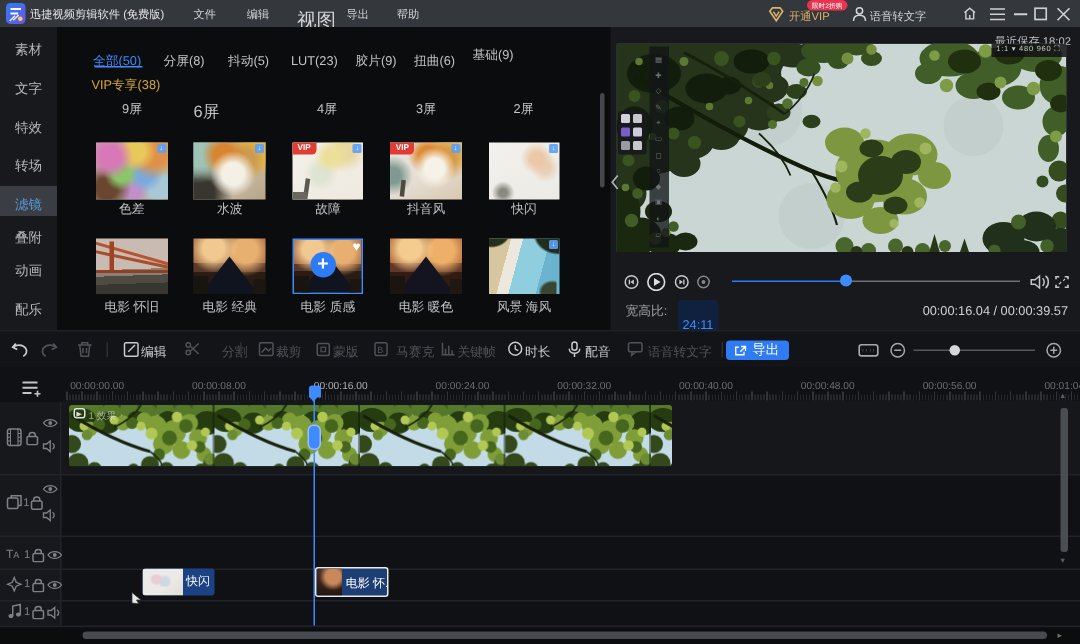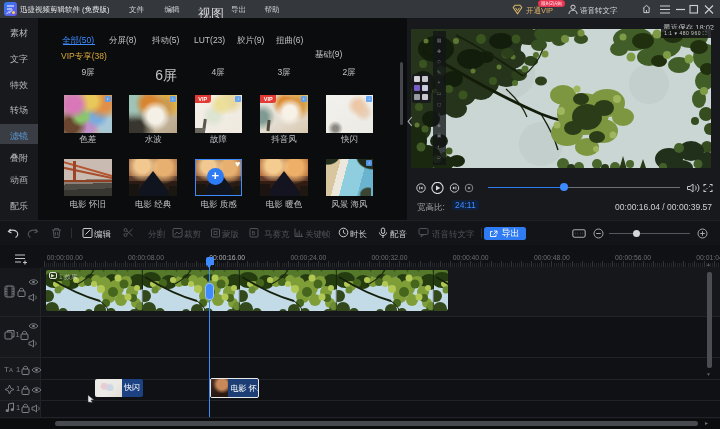--- a/index.html
+++ b/index.html
@@ -63,25 +63,25 @@
 
 <div class="ab" style="left:38px;top:18px;width:369px;height:202px;background:#0b0c0e"></div>
 
 <div class="ab" style="left:62px;top:34.5px;font-size:8.5px;color:#3e8bff">全部(50)</div>
 <div class="ab" style="left:62.5px;top:43.8px;width:32px;height:1.5px;background:#3e8bff"></div>
 <div class="ab" style="left:109px;top:34.5px;font-size:8.5px;color:#c2c3c6">分屏(8)</div>
 <div class="ab" style="left:152px;top:34.5px;font-size:8.5px;color:#c2c3c6">抖动(5)</div>
 <div class="ab" style="left:194px;top:34.5px;font-size:8.5px;color:#c2c3c6">LUT(23)</div>
 <div class="ab" style="left:237px;top:34.5px;font-size:8.5px;color:#c2c3c6">胶片(9)</div>
 <div class="ab" style="left:276px;top:34.5px;font-size:8.5px;color:#c2c3c6">扭曲(6)</div>
-<div class="ab" style="left:315px;top:49px;font-size:8.5px;color:#c2c3c6">基础(9)</div>
+<div class="ab" style="left:315px;top:31px;font-size:8.5px;color:#c2c3c6">基础(9)</div>
 <div class="ab" style="left:61px;top:50.5px;font-size:8.5px;color:#d8a838">VIP专享(38)</div>
 
 <div class="ab scr" style="left:64px;top:66.5px;width:48px;text-align:center;font-size:8.5px;color:#c2c3c6">9屏</div>
-<div class="ab scr" style="left:129px;top:66.5px;width:48px;text-align:right;font-size:14px;color:#c2c3c6">6屏</div>
+<div class="ab scr" style="left:129px;top:66.5px;width:48px;text-align:left;font-size:11px;color:#c2c3c6">6屏</div>
 <div class="ab scr" style="left:194px;top:66.5px;width:48px;text-align:center;font-size:8.5px;color:#c2c3c6">4屏</div>
 <div class="ab scr" style="left:260px;top:66.5px;width:48px;text-align:center;font-size:8.5px;color:#c2c3c6">3屏</div>
 <div class="ab scr" style="left:325px;top:66.5px;width:48px;text-align:center;font-size:8.5px;color:#c2c3c6">2屏</div>
 
 <style>
 .th{position:absolute;width:47.5px;height:37.5px;overflow:hidden}
 .dl{position:absolute;right:1px;top:1px;width:6px;height:6px;background:rgba(90,160,250,.9);border-radius:1px;color:#fff;font-size:4.5px;line-height:6px;text-align:center}
 .vip{position:absolute;left:0;top:0;width:16px;height:8px;background:#e23b33;color:#fff;font-size:5.5px;line-height:8px;text-align:center;font-weight:bold;border-radius:0 0 3px 0}
 .lb{position:absolute;width:60px;text-align:center;font-size:8.5px;color:#c0c2c6}
 </style>
@@ -411,21 +411,21 @@
 <div class="ab" style="left:488px;top:186.5px;width:76px;height:1.6px;background:#2e7bf4"></div>
 <div class="ab" style="left:564px;top:186.5px;width:116px;height:1.6px;background:#6d7075"></div>
 <div class="ab" style="left:560px;top:183px;width:8px;height:8px;border-radius:50%;background:#3e8bff"></div>
 <svg class="ab" style="left:686px;top:181.5px" width="28" height="12" viewBox="0 0 28 12">
 <path d="M1.5 4.5 H4 L7 2 V10 L4 7.5 H1.5 Z" fill="none" stroke="#c3c5c8" stroke-width="1"></path>
 <path d="M9 3.5 C10.5 4.5 10.5 7.5 9 8.5 M11 2 C13.5 3.5 13.5 8.5 11 10" stroke="#c3c5c8" stroke-width="1" fill="none"></path>
 <path d="M18 4.2 V2.5 H20.2 M23.8 2.5 H26 V4.2 M26 7.8 V9.5 H23.8 M20.2 9.5 H18 V7.8" stroke="#c3c5c8" stroke-width="1.1" fill="none"></path>
     <path d="M20 7.5 L21.5 6 M24 4 L22.8 5.2" stroke="#c3c5c8" stroke-width=".8"></path>
 </svg>
 <div class="ab" style="left:417px;top:201.5px;font-size:8.5px;color:#9fa1a5">宽高比:</div>
-<div class="ab" style="left:452px;top:200px;padding:0 3px;font-size:8.5px;color:#3e8bff;background:#10213d;border-radius:2px">24:11</div>
+<div class="ab" style="left:452px;top:200px;padding:11px 3px;font-size:8.5px;color:#3e8bff;background:#10213d;border-radius:2px">24:11</div>
 <div class="ab" style="left:560px;top:201.5px;width:152px;text-align:right;font-size:8.5px;color:#cfd1d4">00:00:16.04 / 00:00:39.57</div>
 
 <div class="ab" style="left:0;top:220px;width:720px;height:25px;background:#131417;border-top:1px solid #1e2024"></div>
 <style>
 .tbt{position:absolute;top:229px;font-size:8.5px;color:#c9cbce}
 .dim{color:#4f5258!important}.dim path,.dim rect,.dim circle{stroke:#4f5258!important}
 .tbi{position:absolute;top:227px}
 </style>
 <svg class="tbi" style="left:7px" width="13" height="12" viewBox="0 0 13 12">
     <path d="M3.5 2 L1.5 4.5 L4.5 6 M1.7 4.4 C4 2.5 8 2.5 10 5 C11.5 7 10.5 9.5 8.5 10.5" fill="none" stroke="#c9cbce" stroke-width="1.2"></path>

